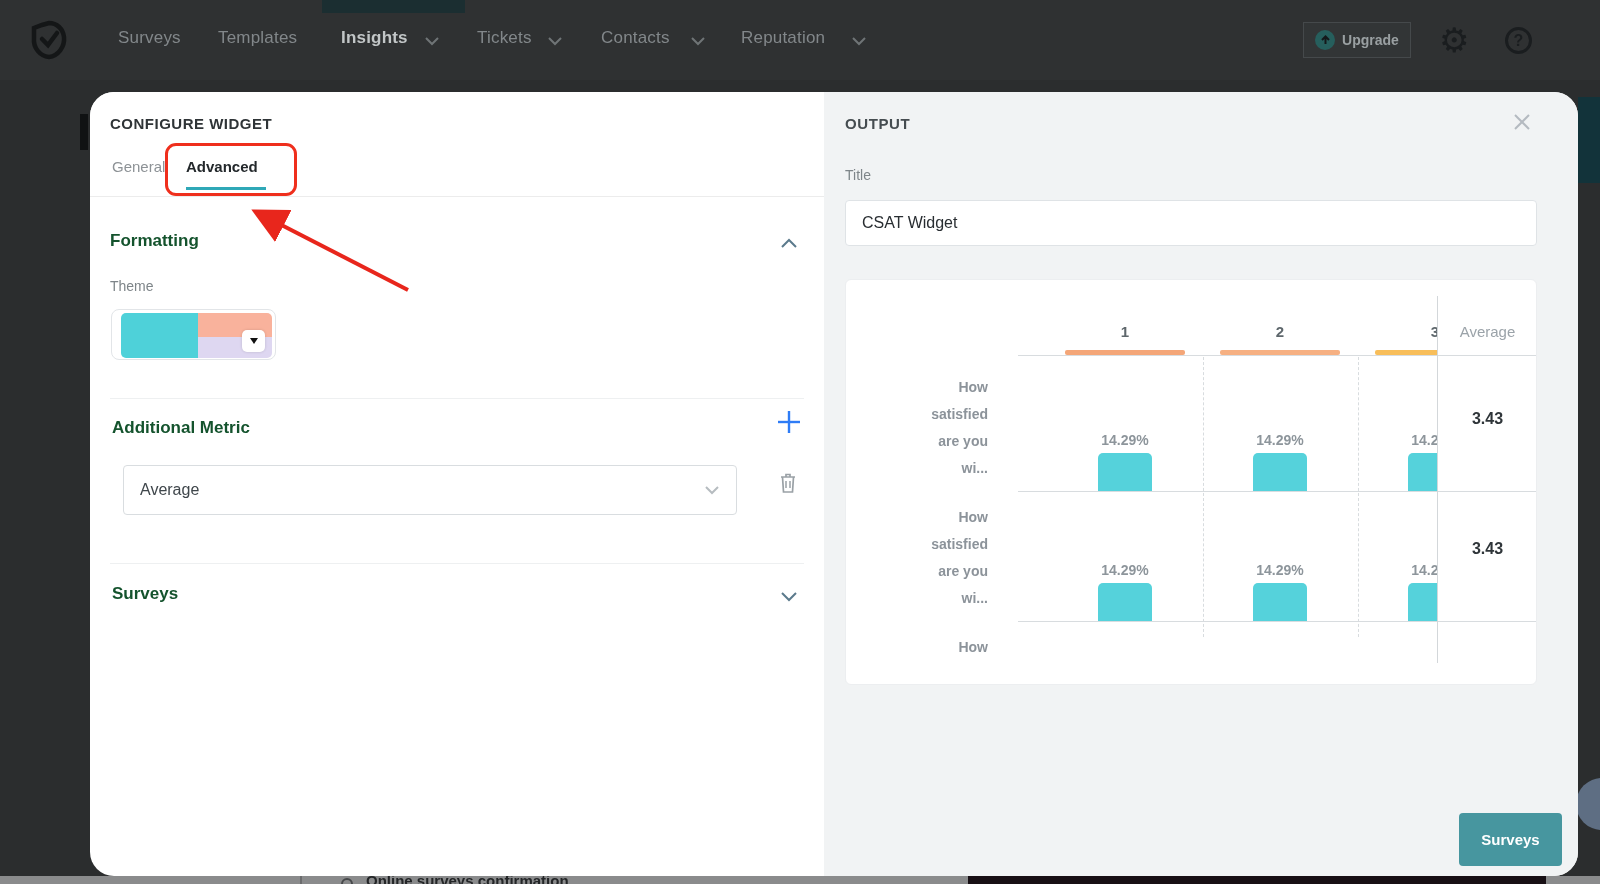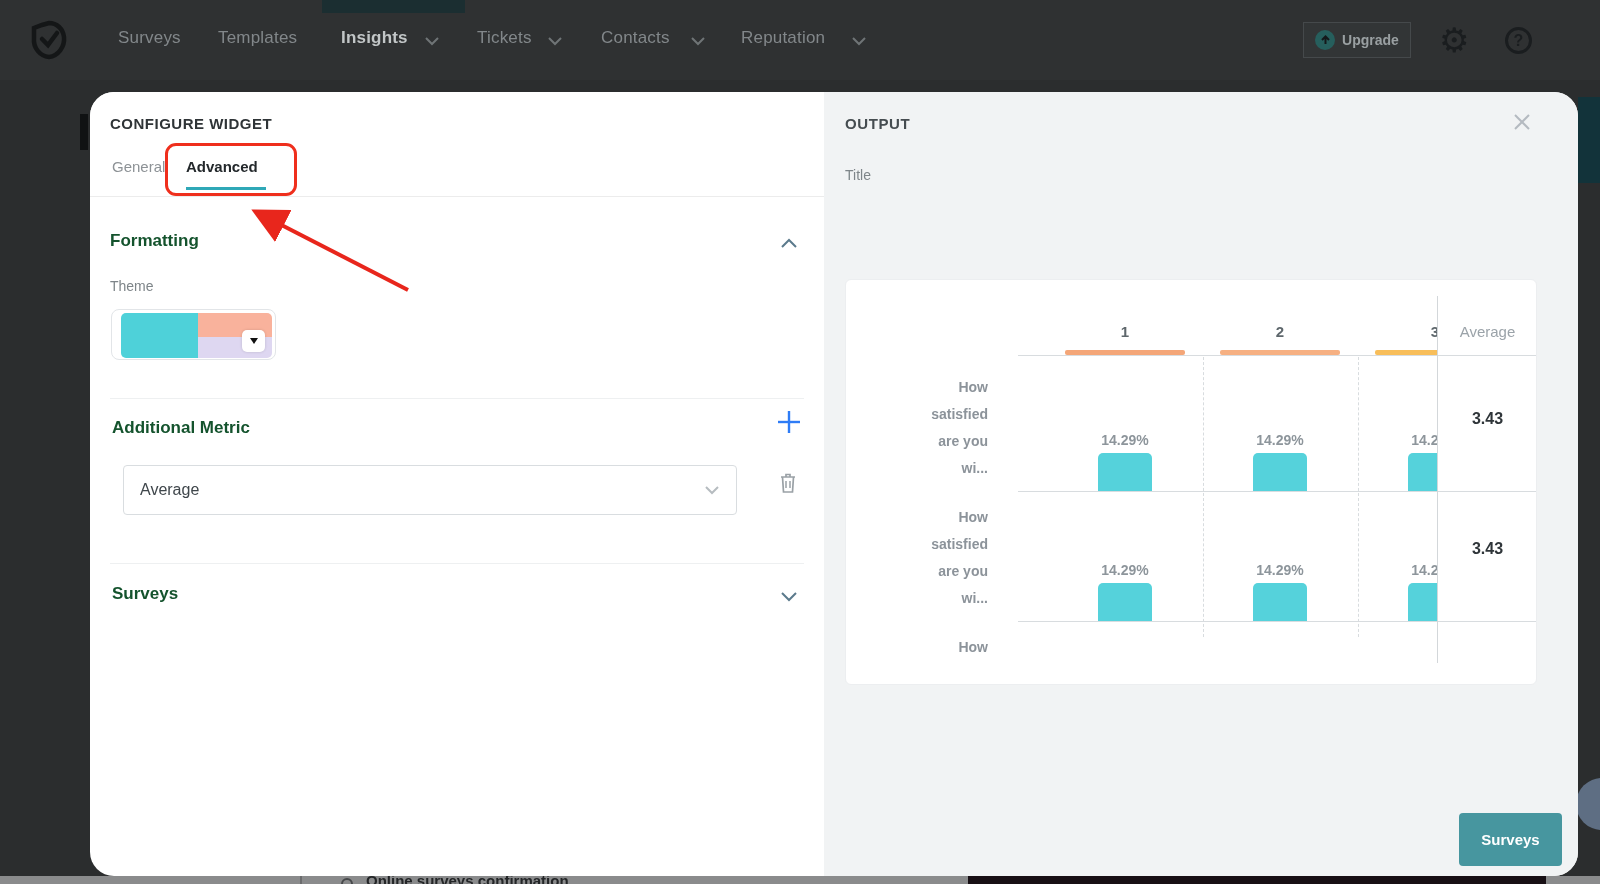--- a/index.html
+++ b/index.html
@@ -222,20 +222,21 @@
     </div>
 
     <div class="right-panel">
       <div class="output-title">OUTPUT</div>
       <svg class="close-icn" width="20" height="20">
         <line x1="3" y1="3" x2="17" y2="17" stroke="#b4bac0" stroke-width="2"></line>
         <line x1="17" y1="3" x2="3" y2="17" stroke="#b4bac0" stroke-width="2"></line>
       </svg>
 
       <div class="field-label">Title</div>
+      <input class="title-input" type="text" value="CSAT Widget" style="">
 
       <div class="preview-card">
 
         <div class="row-label" style="top:99px">How</div>
         <div class="row-label" style="top:126px">satisfied</div>
         <div class="row-label" style="top:153px">are you</div>
         <div class="row-label" style="top:180px">wi...</div>
 
         <div class="row-label" style="top:229px">How</div>
         <div class="row-label" style="top:256px">satisfied</div>

